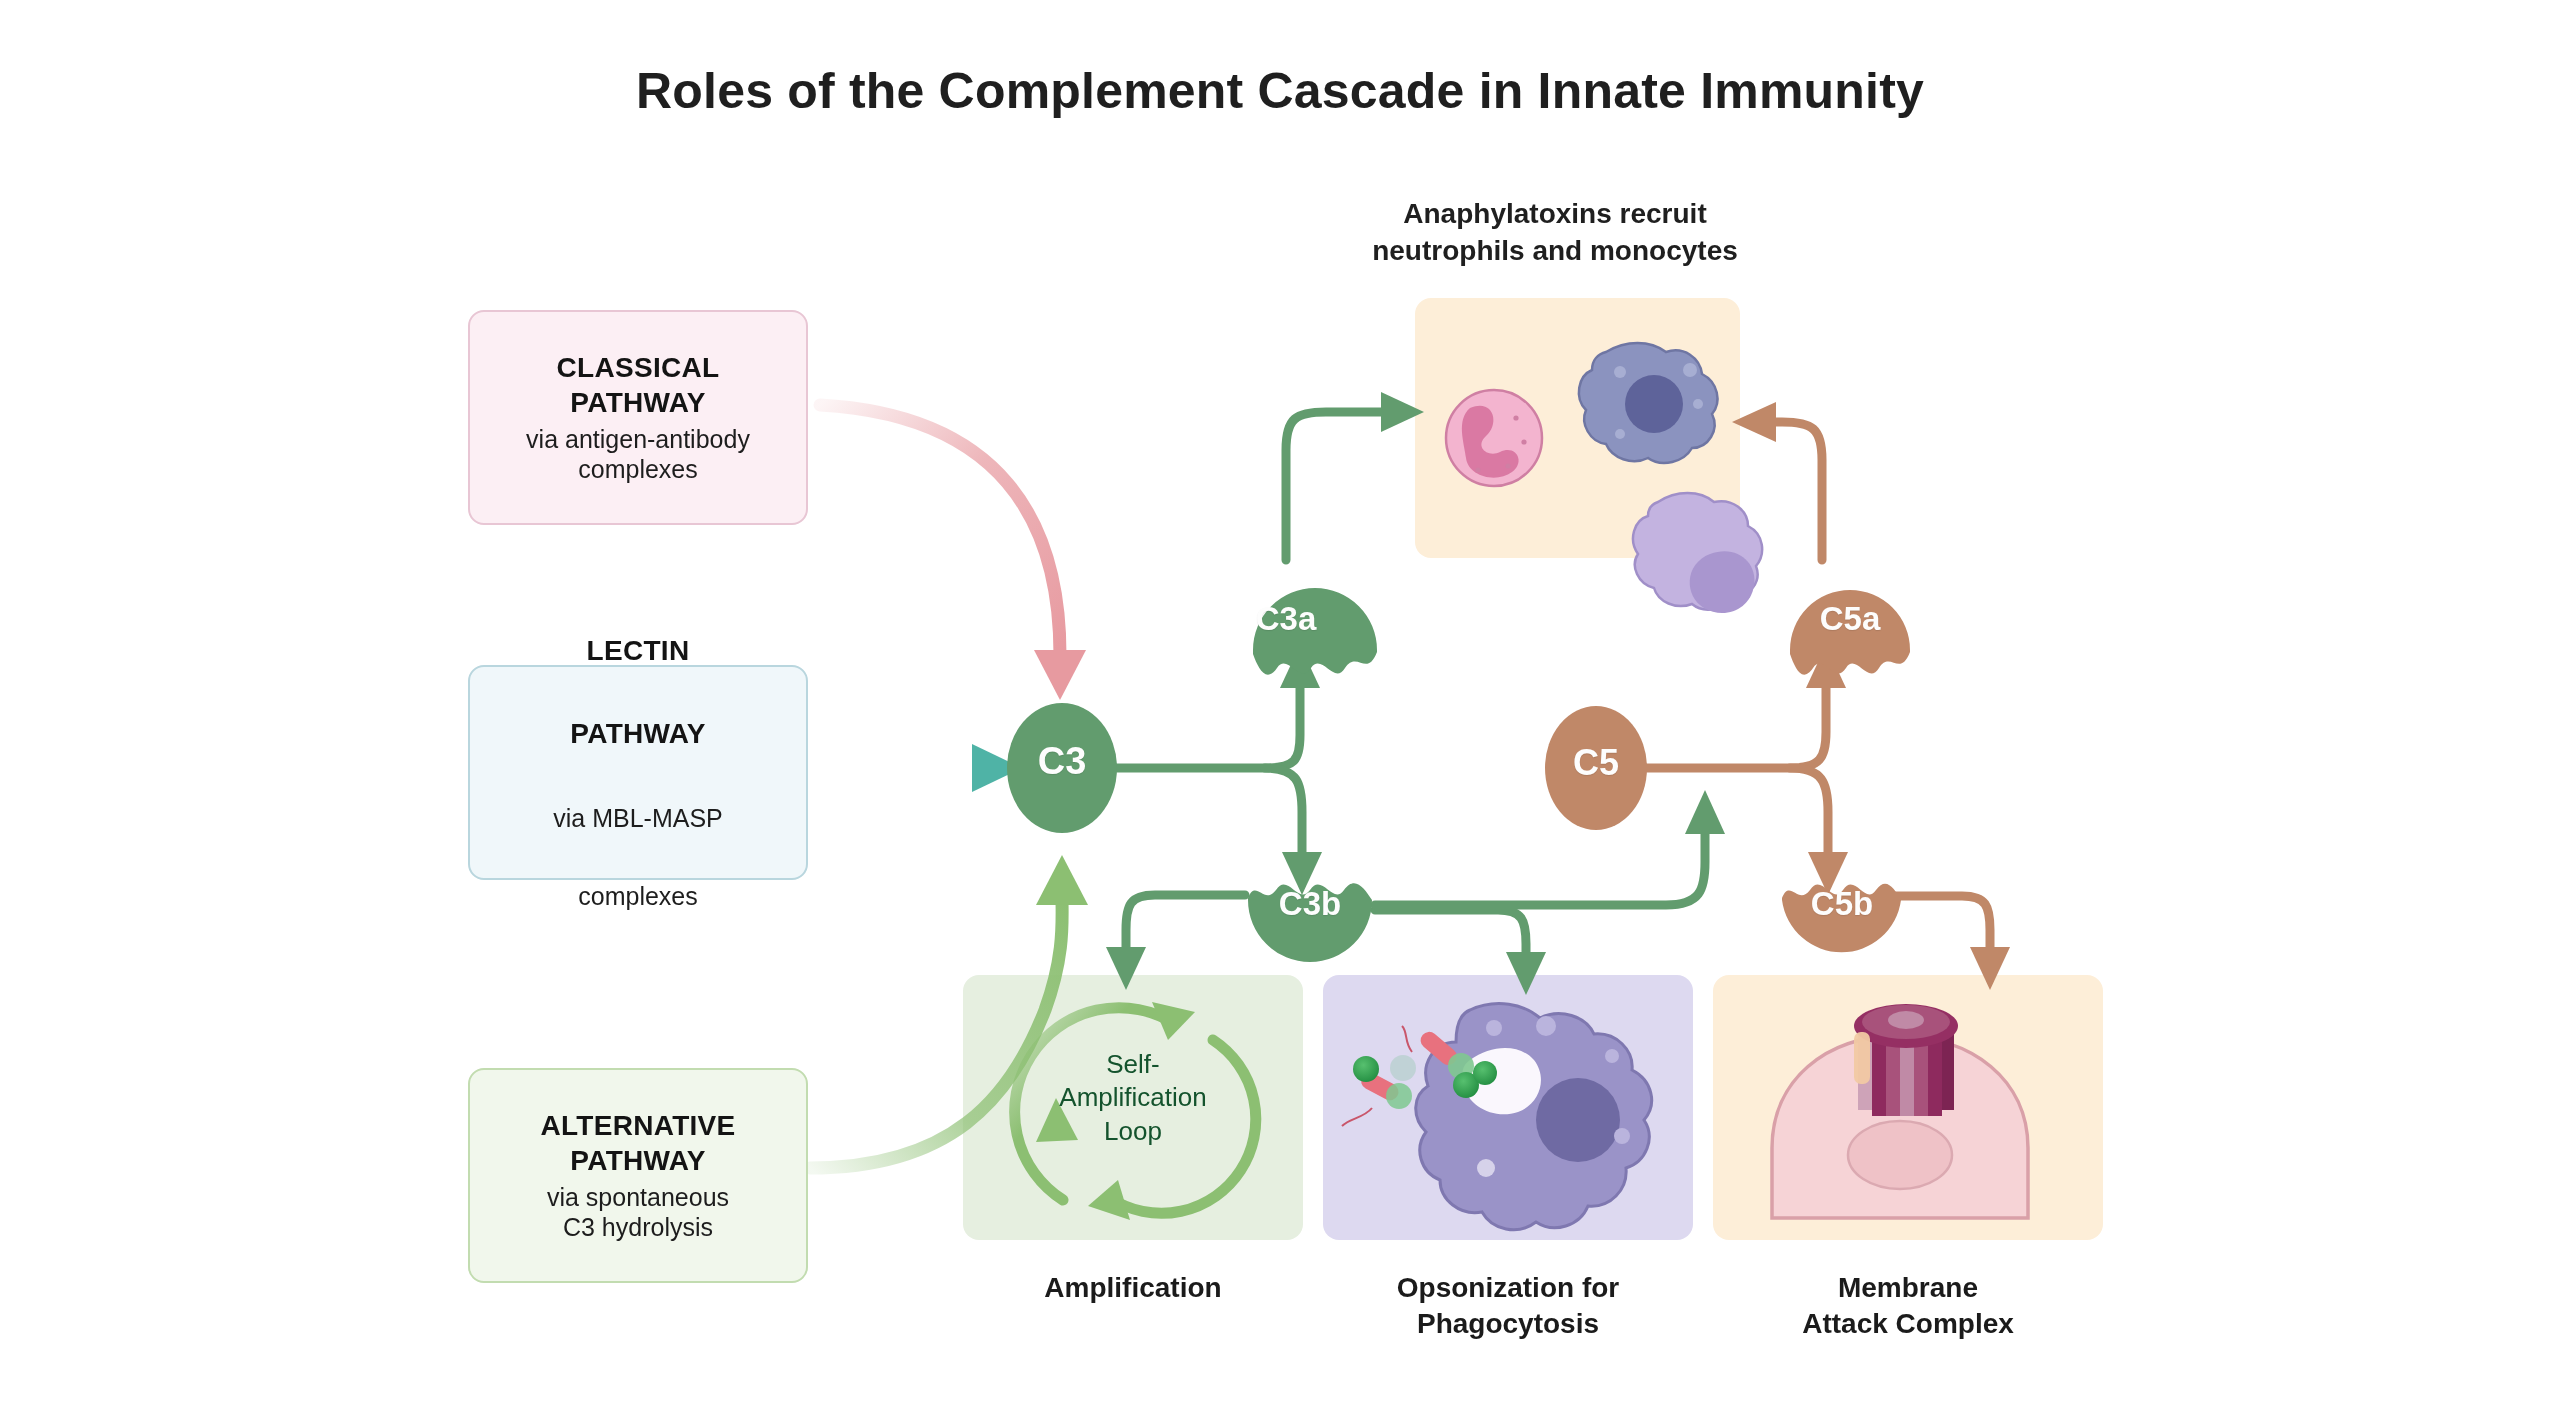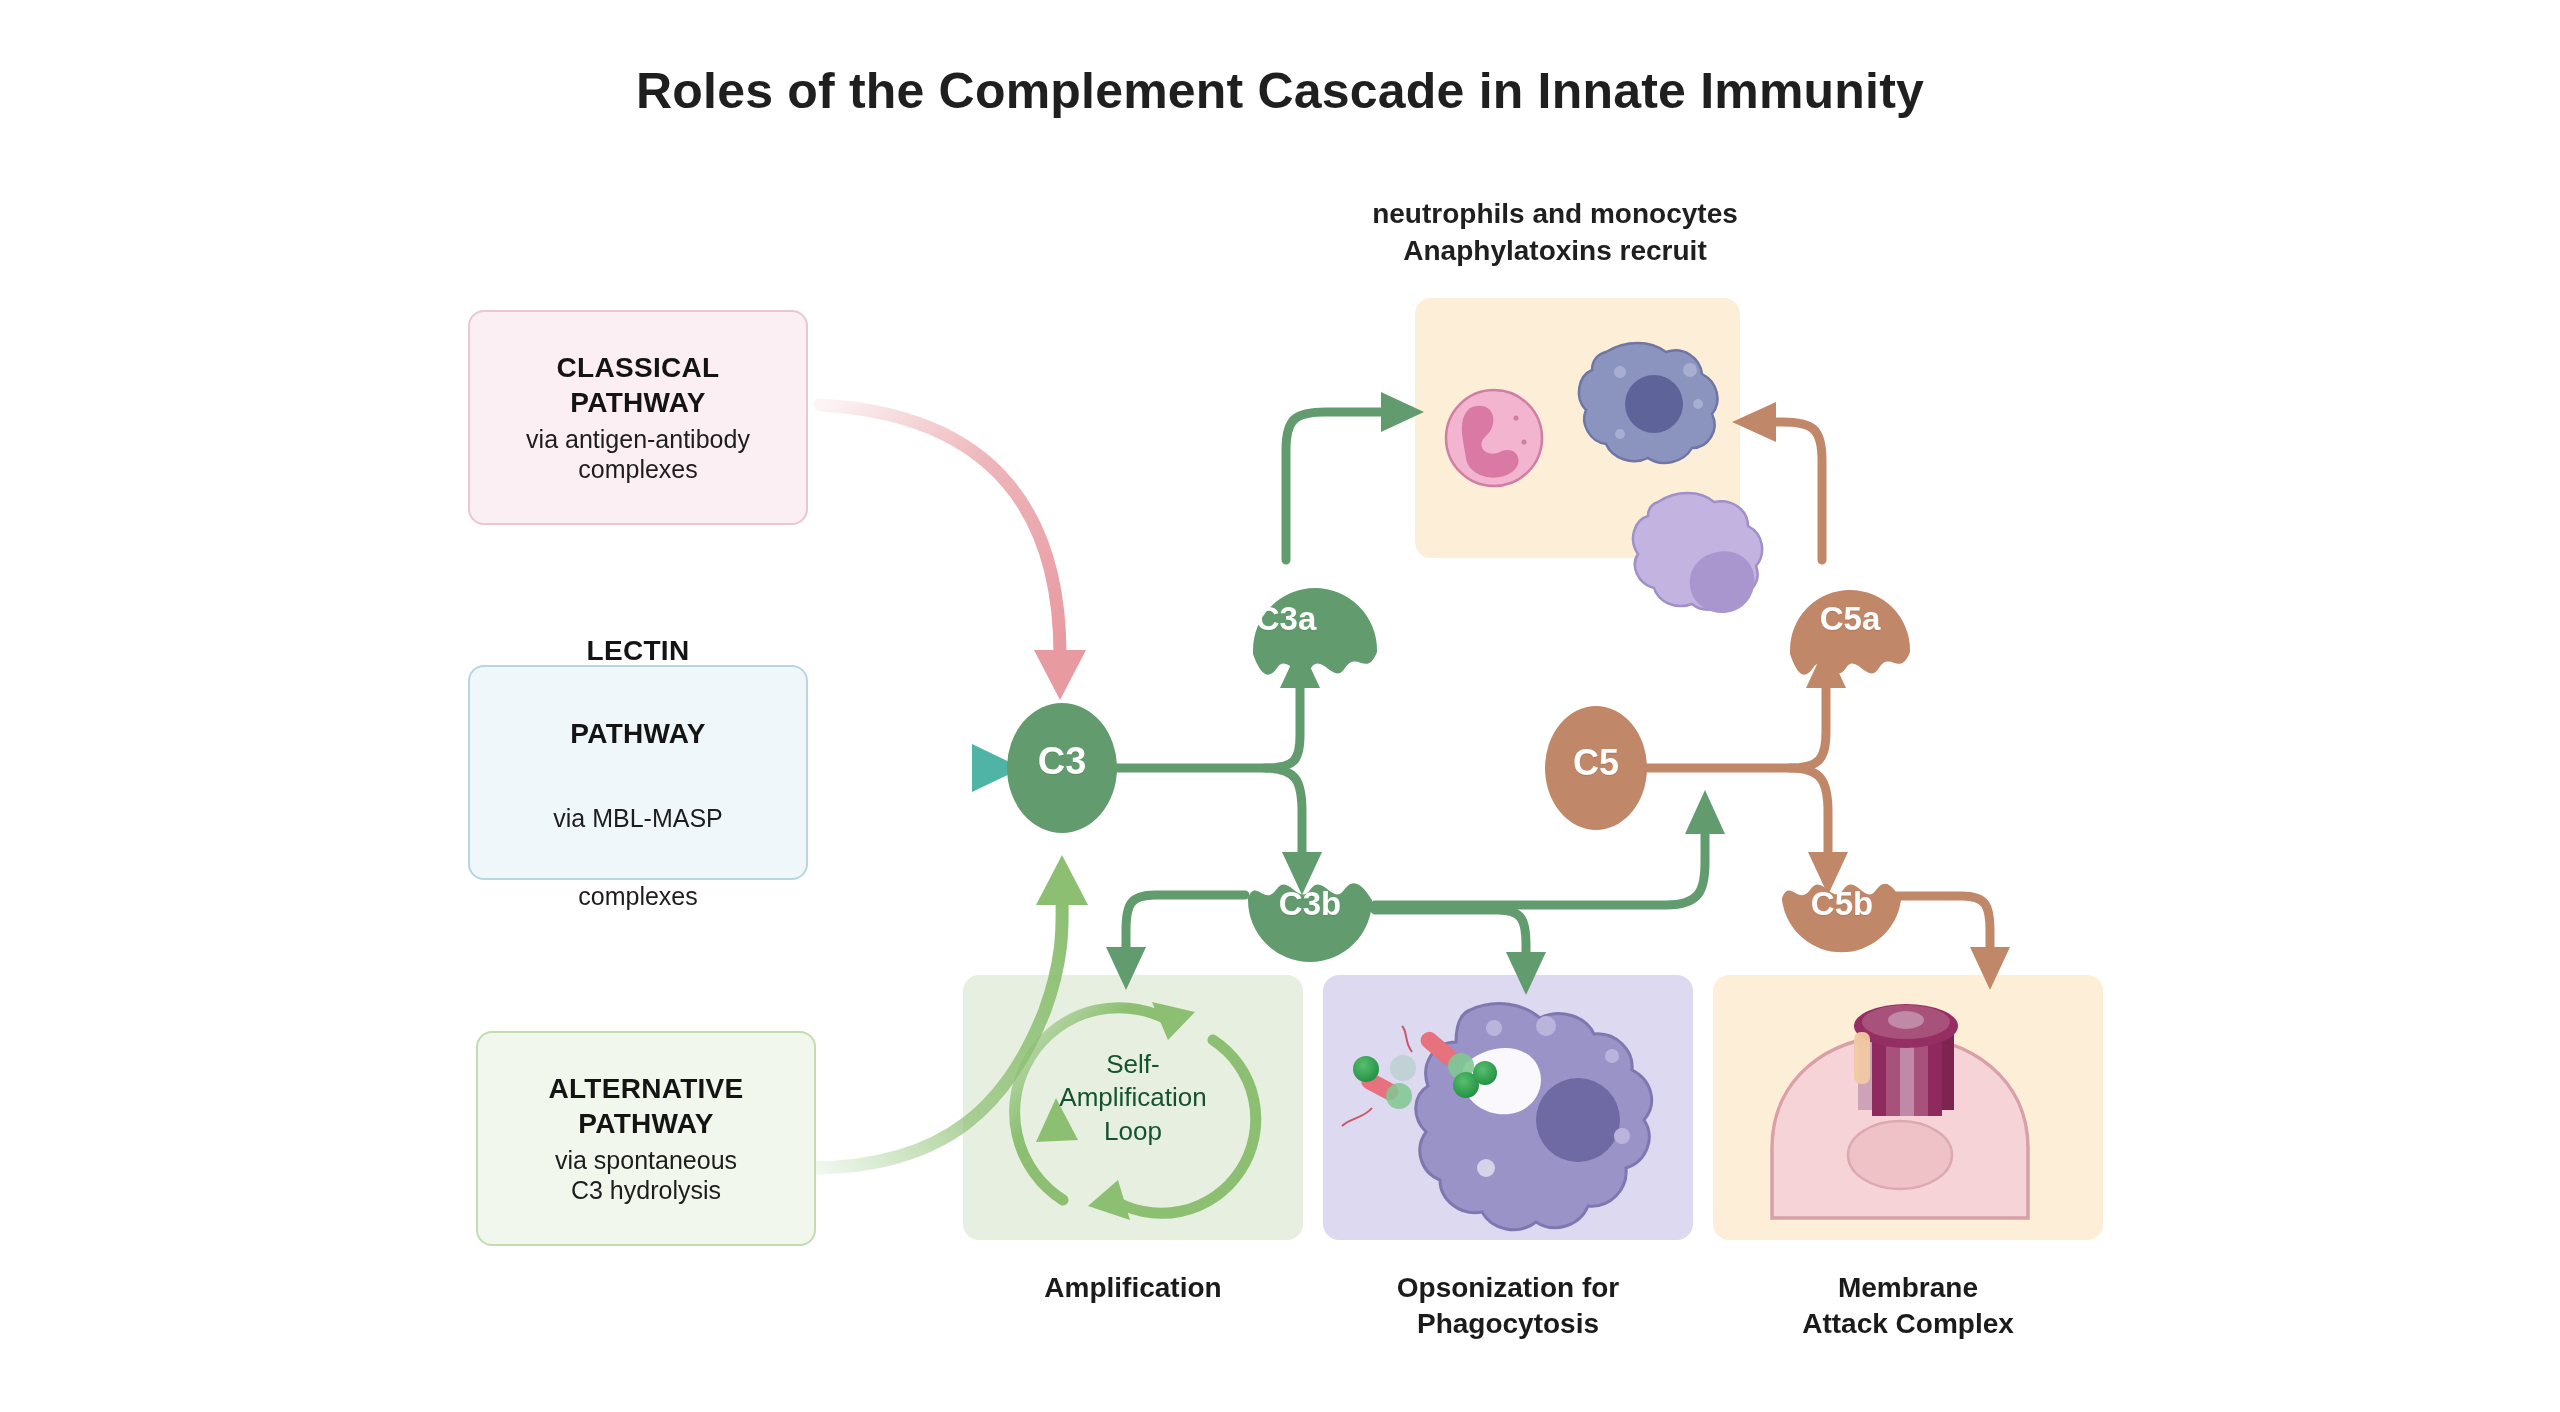--- a/index.html
+++ b/index.html
@@ -237,30 +237,30 @@
     <div class="sb" style="margin-top:0;">complexes</div>
   </div>
 
   <div class="pbox" style="left:468px;top:665px;width:340px;height:215px;background:#f0f7fa;border:2.5px solid #b9d6de;gap:48px;">
     <div class="hd">LECTIN</div>
     <div class="hd">PATHWAY</div>
     <div class="sb">via MBL-MASP</div>
     <div class="sb" style="margin-top:0;">complexes</div>
   </div>
 
-  <div class="pbox" style="left:468px;top:1031px;width:340px;height:215px;background:#f1f7ec;border:2.5px solid #c2dcb0;margin-left:8px;">
+  <div class="pbox" style="left:468px;top:1068px;width:340px;height:215px;background:#f1f7ec;border:2.5px solid #c2dcb0;">
     <div class="hd">ALTERNATIVE</div>
     <div class="hd">PATHWAY</div>
     <div class="sb">via spontaneous</div>
     <div class="sb" style="margin-top:0;">C3 hydrolysis</div>
   </div>
 
   <div class="anaph">
+    <div>Anaphylatoxins recruit</div>
     <div>neutrophils and monocytes</div>
-    <div>Anaphylatoxins recruit</div>
   </div>
 
   <div class="nodelabel" style="left:1002px;top:740px;width:120px;font-size:38px;">C3</div>
   <div class="nodelabel" style="left:1536px;top:742px;width:120px;font-size:36px;">C5</div>
   <div class="nodelabel" style="left:1226px;top:600px;width:120px;font-size:33px;">C3a</div>
   <div class="nodelabel" style="left:1790px;top:600px;width:120px;font-size:33px;">C5a</div>
   <div class="nodelabel" style="left:1250px;top:885px;width:120px;font-size:33px;">C3b</div>
   <div class="nodelabel" style="left:1782px;top:885px;width:120px;font-size:33px;">C5b</div>
 
   <div class="looptext" style="left:1043px;top:1048px;width:180px;">

